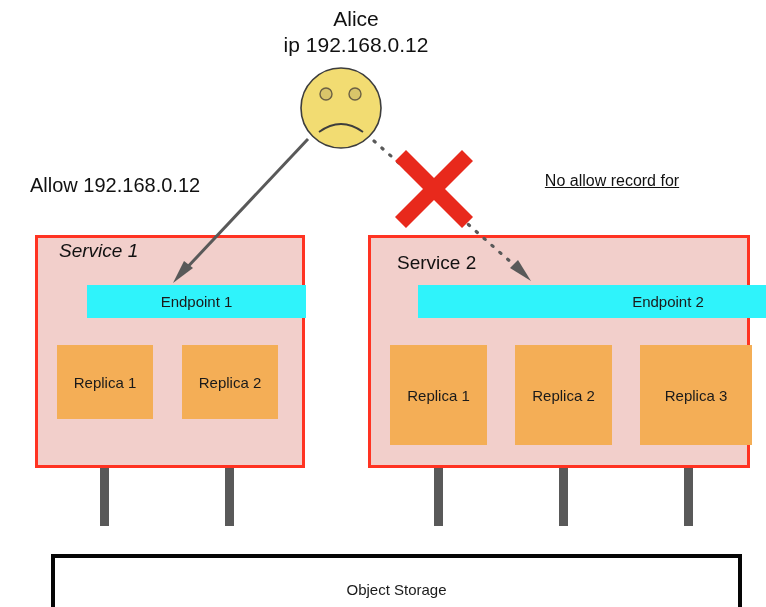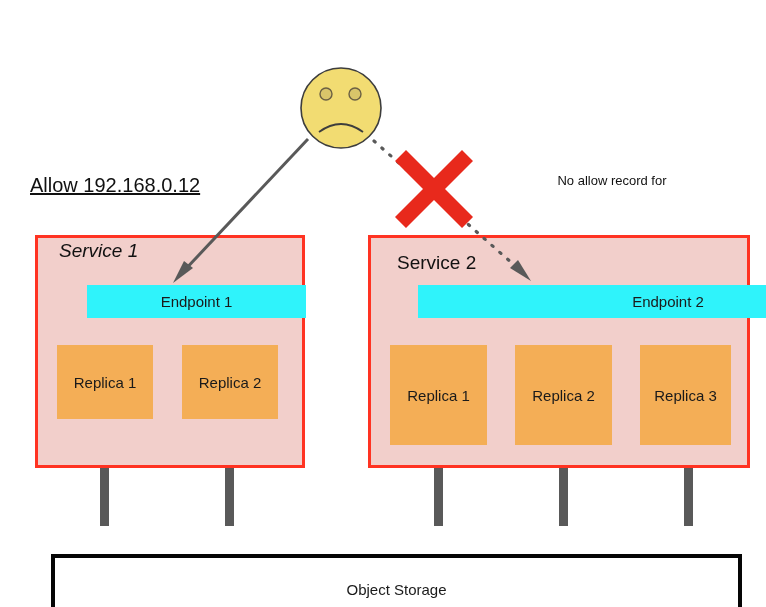--- a/index.html
+++ b/index.html
@@ -4,23 +4,23 @@
 <style>
   html,body{margin:0;padding:0;background:#ffffff;}
   body{width:766px;height:607px;position:relative;overflow:hidden;
        font-family:"Liberation Sans", sans-serif;color:#1a1a1a;}
   #stage{position:absolute;left:0;top:0;width:766px;height:607px;}
   .abs{position:absolute;}
 
   
   .label-alice{left:273px;top:6px;width:166px;text-align:center;
       font-size:21px;line-height:26px;color:#111;}
-  .label-allow{left:30px;top:173px;font-size:20px;line-height:25px;color:#111;white-space:nowrap;text-decoration:underline;}
+  .label-allow{left:30px;top:173px;font-size:20px;line-height:25px;color:#111;white-space:nowrap;}
   .label-noallow{left:514px;top:168px;width:196px;text-align:center;
-      font-size:13px;line-height:25px;color:#111;}
+      font-size:16px;line-height:25px;color:#111;text-decoration:underline;}
 
   
   .service{background:#f2cfcb;border:3px solid #ff3322;box-sizing:border-box;}
   #service1{left:35px;top:235px;width:270px;height:233px;}
   #service2{left:368px;top:235px;width:382px;height:233px;}
   .service-title{position:absolute;font-size:19px;line-height:22px;color:#111;white-space:nowrap;}
 
   
   .endpoint{background:#2ff3fb;display:flex;align-items:center;justify-content:center;
       font-size:15px;color:#1a1a1a;margin-left:29px;}
@@ -41,20 +41,24 @@
       font-size:15px;color:#1a1a1a;margin-top:32px;}
 
   
   #overlay{position:absolute;left:0;top:0;width:766px;height:607px;pointer-events:none;}
 </style>
 </head>
 <body>
 
 <div id="stage">
 
+  <div class="abs label-alice">
+    <div>Alice</div>
+    <div>ip 192.168.0.12</div>
+  </div>
 
   <div class="abs label-allow">Allow 192.168.0.12</div>
 
   <div class="abs label-noallow">
     <div>No allow record for</div>
   </div>
 
   <div class="abs bar" style="left:100px;top:316px;height:32px;"></div>
   <div class="abs bar" style="left:225px;top:316px;height:32px;"></div>
 
@@ -73,21 +77,21 @@
   <div class="abs service-title" style="left:59px;top:240px;font-style:italic;">Service 1</div>
   <div class="abs endpoint" id="endpoint1">Endpoint 1</div>
   <div class="abs replica" style="left:57px;top:345px;width:96px;height:74px;">Replica 1</div>
   <div class="abs replica" style="left:182px;top:345px;width:96px;height:74px;">Replica 2</div>
 
   <div class="abs service" id="service2"></div>
   <div class="abs service-title" style="left:389px;top:252px;margin-left:8px;">Service 2</div>
   <div class="abs endpoint" id="endpoint2">Endpoint 2</div>
   <div class="abs replica" style="left:390px;top:345px;width:97px;height:100px;">Replica 1</div>
   <div class="abs replica" style="left:515px;top:345px;width:97px;height:100px;">Replica 2</div>
-  <div class="abs replica" style="left:640px;top:345px;width:91px;height:100px;">Replica 3</div>
+  <div class="abs replica" style="left:640px;top:345px;width:112px;height:100px;">Replica 3</div>
 
   <div class="abs" id="objstorage">Object Storage</div>
 
   <svg id="overlay" viewBox="0 0 766 607">
 
     <g>
       <line x1="308" y1="139" x2="181" y2="274" stroke="#595959" stroke-width="3"></line>
       <polygon points="173,283 193,268 184,261" fill="#595959"></polygon>
     </g>
 

